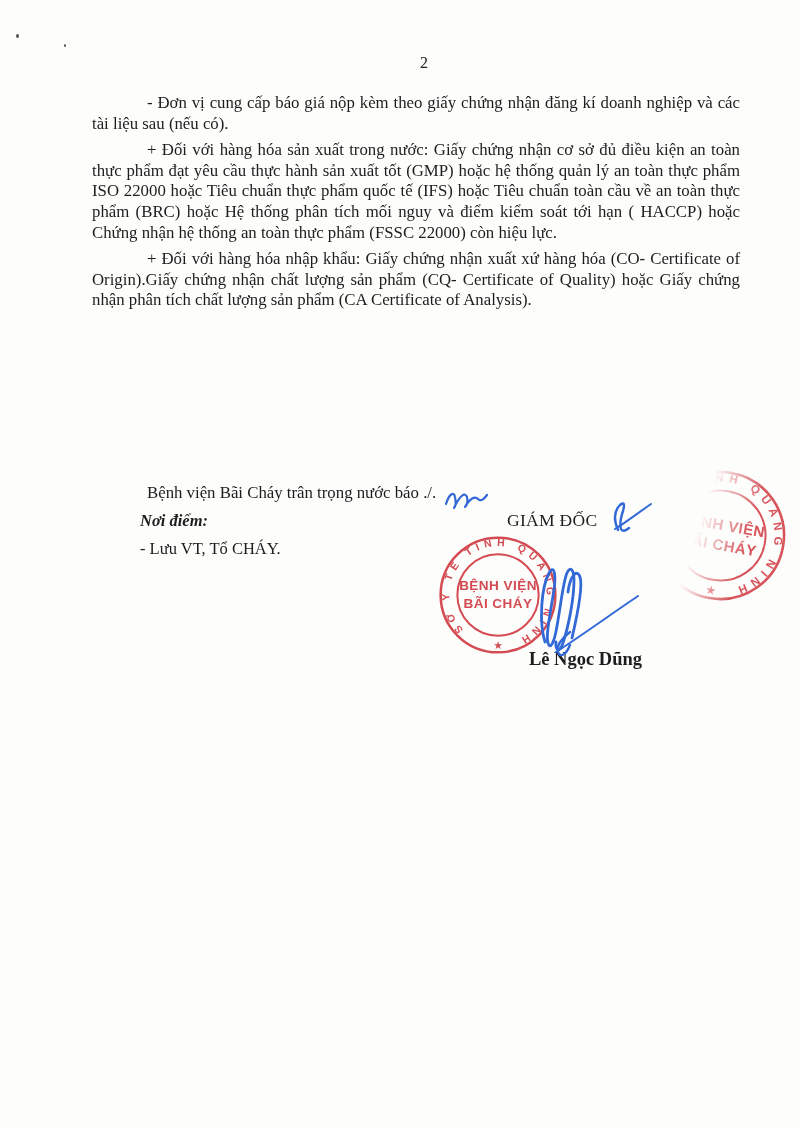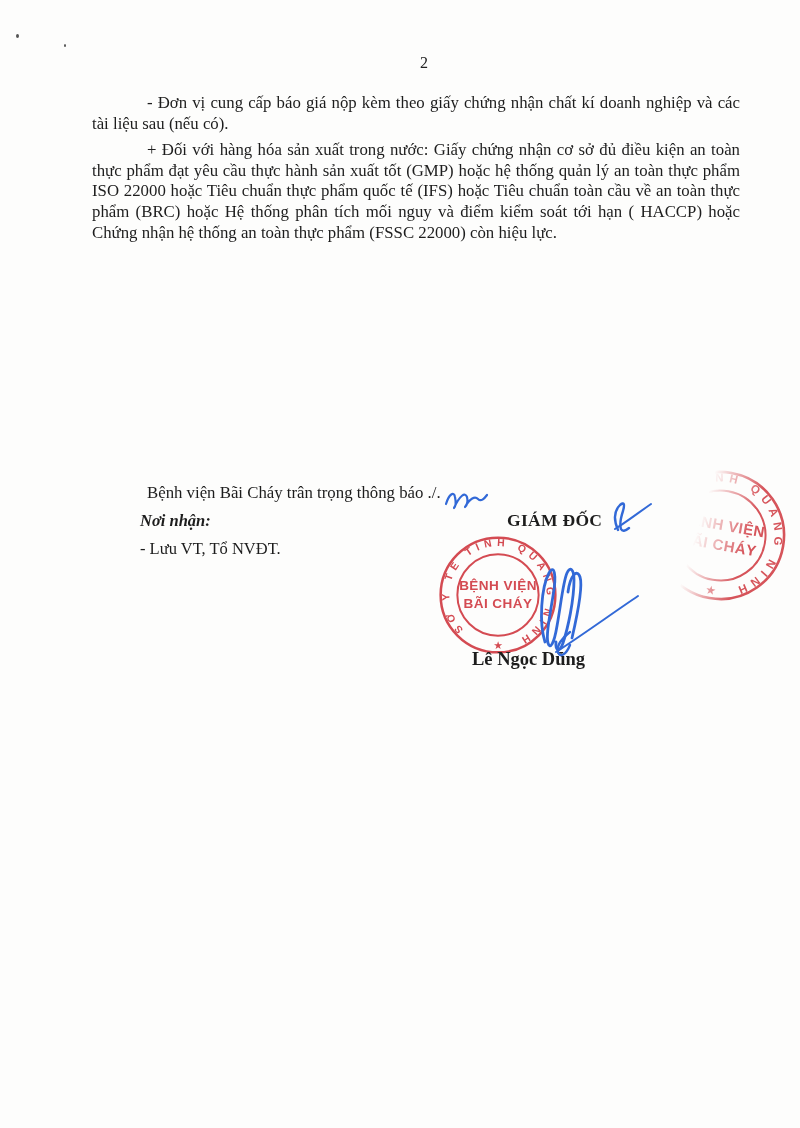--- a/index.html
+++ b/index.html
@@ -24,25 +24,25 @@
   }
   .content p{margin:0 0 6px 0;text-indent:55px;}
   .closing{
     position:absolute;left:147px;top:483px;
     font-size:16.8px;
   }
   .recipients{position:absolute;left:140px;top:508px;font-size:16.5px;line-height:26px;}
   .recipients .heading{font-weight:bold;font-style:italic;margin-bottom:2px;}
   .director-title{
     position:absolute;left:507px;top:510px;
-    font-size:17.5px;font-weight:bold;letter-spacing:.3px;text-align:right;
+    font-size:17.5px;font-weight:normal;letter-spacing:.3px;text-align:right;
   }
   .signer-name{
     position:absolute;left:472px;top:649px;width:170px;
-    text-align:left;font-size:18.5px;font-weight:bold;
+    text-align:right;font-size:18.5px;font-weight:bold;
   }
   .stamp{position:absolute;opacity:.95;}
   .stamp-main{left:428px;top:525px;width:140px;height:140px;}
   .stamp-partial{
     left:643px;top:458px;width:155px;height:155px;
     transform:rotate(10deg);
     -webkit-mask-image:linear-gradient(97deg,rgba(0,0,0,0) 36%,rgba(0,0,0,.55) 52%,#000 66%);
     mask-image:linear-gradient(97deg,rgba(0,0,0,0) 36%,rgba(0,0,0,.55) 52%,#000 66%);
     opacity:.9;
   }
@@ -54,29 +54,30 @@
 <body>
 
 <div class="page">
 
   <div class="speck" style="left:16px;top:34px;width:3px;height:4px;"></div>
   <div class="speck" style="left:64px;top:44px;width:2px;height:3px;"></div>
 
   <div class="page-number">2</div>
 
   <div class="content">
-    <p>- Đơn vị cung cấp báo giá nộp kèm theo giấy chứng nhận chất kí doanh nghiệp và các tài liệu sau (nếu có).</p>
+    <p>- Đơn vị cung cấp báo giá nộp kèm theo giấy chứng nhận đăng kí doanh nghiệp và các tài liệu sau (nếu có).</p>
     <p>+ Đối với hàng hóa sản xuất trong nước: Giấy chứng nhận cơ sở đủ điều kiện an toàn thực phẩm đạt yêu cầu thực hành sản xuất tốt (GMP) hoặc hệ thống quản lý an toàn thực phẩm ISO 22000 hoặc Tiêu chuẩn thực phẩm quốc tế (IFS) hoặc Tiêu chuẩn toàn cầu về an toàn thực phẩm (BRC) hoặc Hệ thống phân tích mối nguy và điểm kiểm soát tới hạn ( HACCP) hoặc Chứng nhận hệ thống an toàn thực phẩm (FSSC 22000) còn hiệu lực.</p>
+    <p>+ Đối với hàng hóa nhập khẩu: Giấy chứng nhận xuất xứ hàng hóa (CO- Certificate of Origin).Giấy chứng nhận chất lượng sản phẩm (CQ- Certificate of Quality) hoặc Giấy chứng nhận phân tích chất lượng sản phẩm (CA Certificate of Analysis).</p>
   </div>
 
-  <div class="closing">Bệnh viện Bãi Cháy trân trọng thông báo ./.</div>
+  <div class="closing">Bệnh viện Bãi Cháy trân trọng nước báo ./.</div>
 
   <div class="recipients">
-    <div class="heading">Nơi nhận:</div>
-    <div>- Lưu VT, Tổ NVĐT.</div>
+    <div class="heading">Nơi điểm:</div>
+    <div>- Lưu VT, Tổ CHÁY.</div>
   </div>
 
   <div class="director-title">GIÁM ĐỐC</div>
 
   <div class="stamp stamp-partial">
     <svg viewBox="0 0 155 155">
       <circle cx="77.5" cy="77.5" r="63.5" fill="none" stroke-width="2.6" stroke="#d24249"></circle>
       <circle cx="77.5" cy="77.5" r="45" fill="none" stroke-width="2" stroke="#d24249"></circle>
       <path id="ringB" d="M 39.3 115.7 A 54 54 0 1 1 115.7 39.3 A 54 54 0 1 1 39.3 115.7" fill="none"></path>
       <text font-size="11.5" font-weight="bold" font-family="'Liberation Sans',sans-serif" fill="#d24249">

